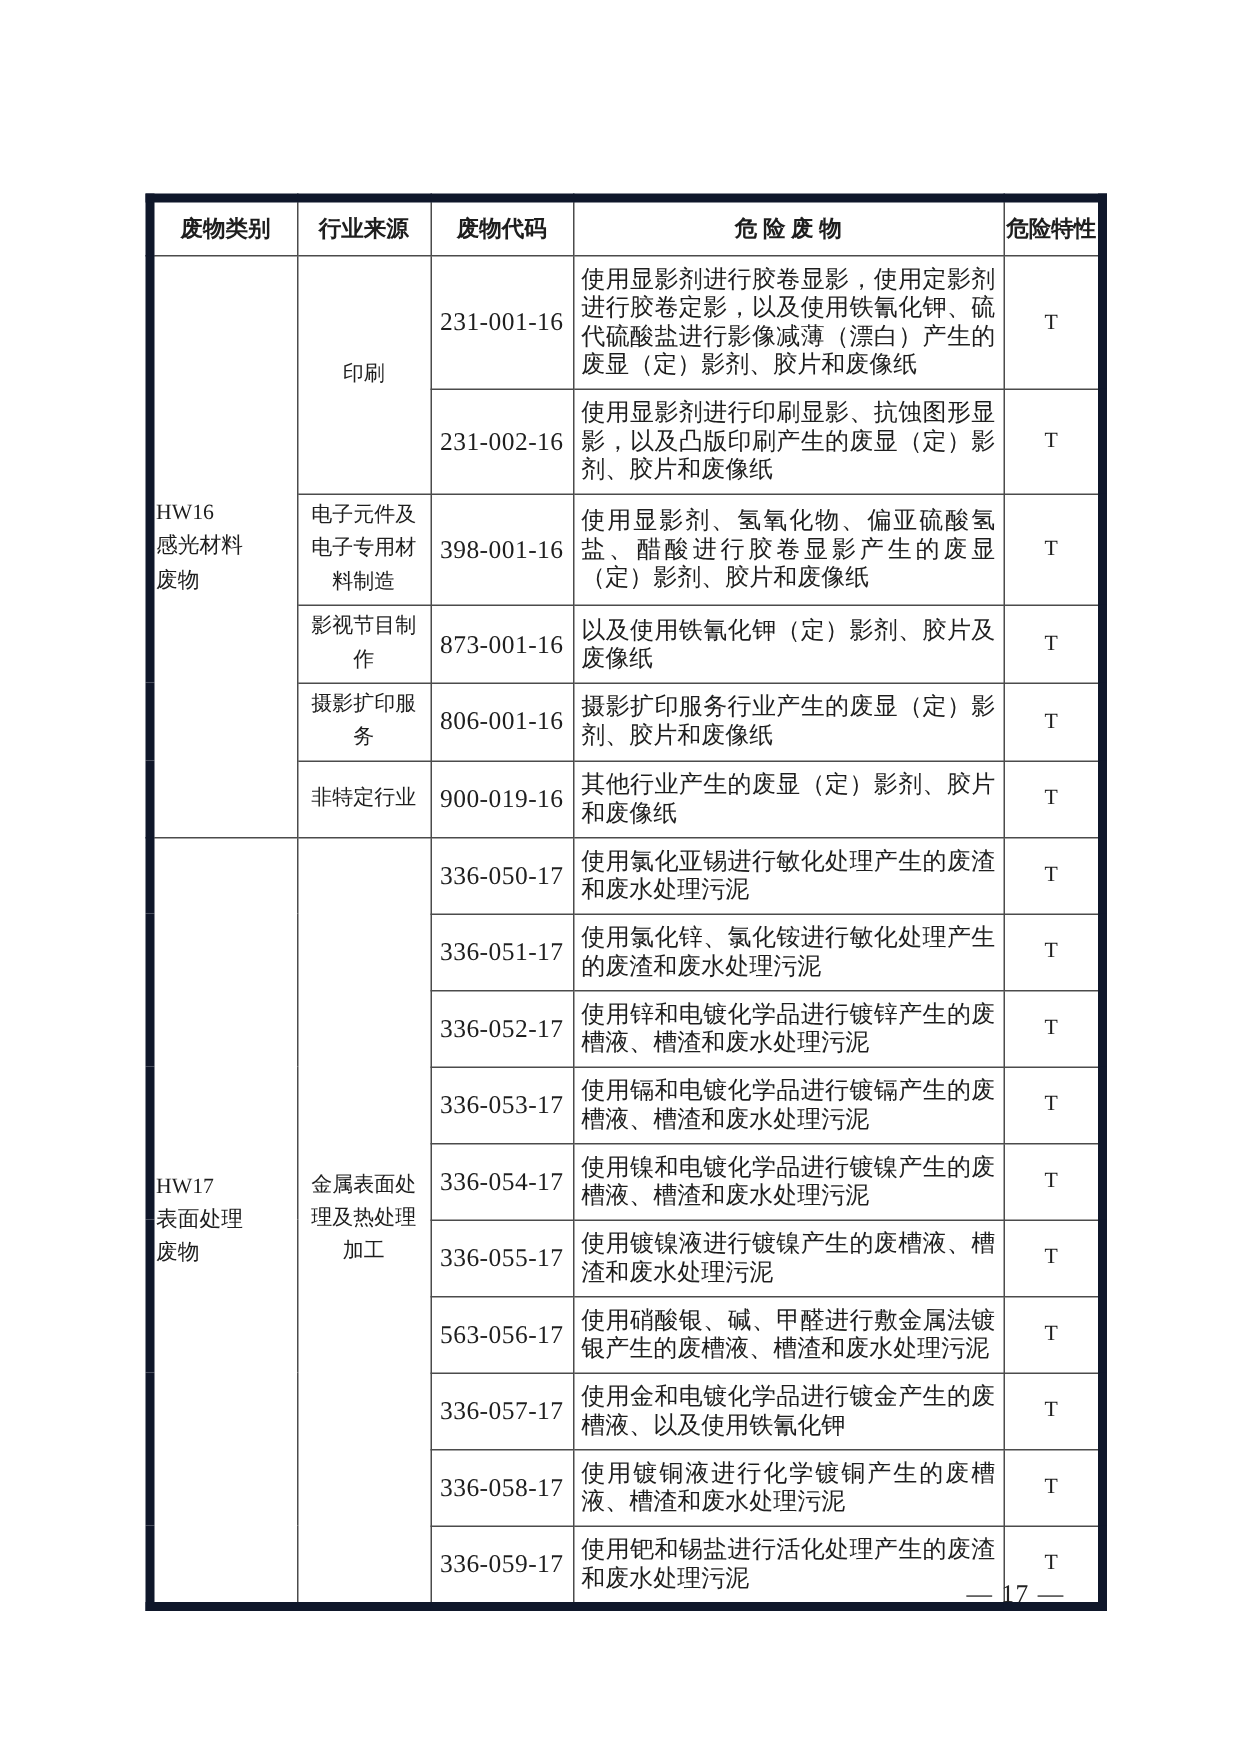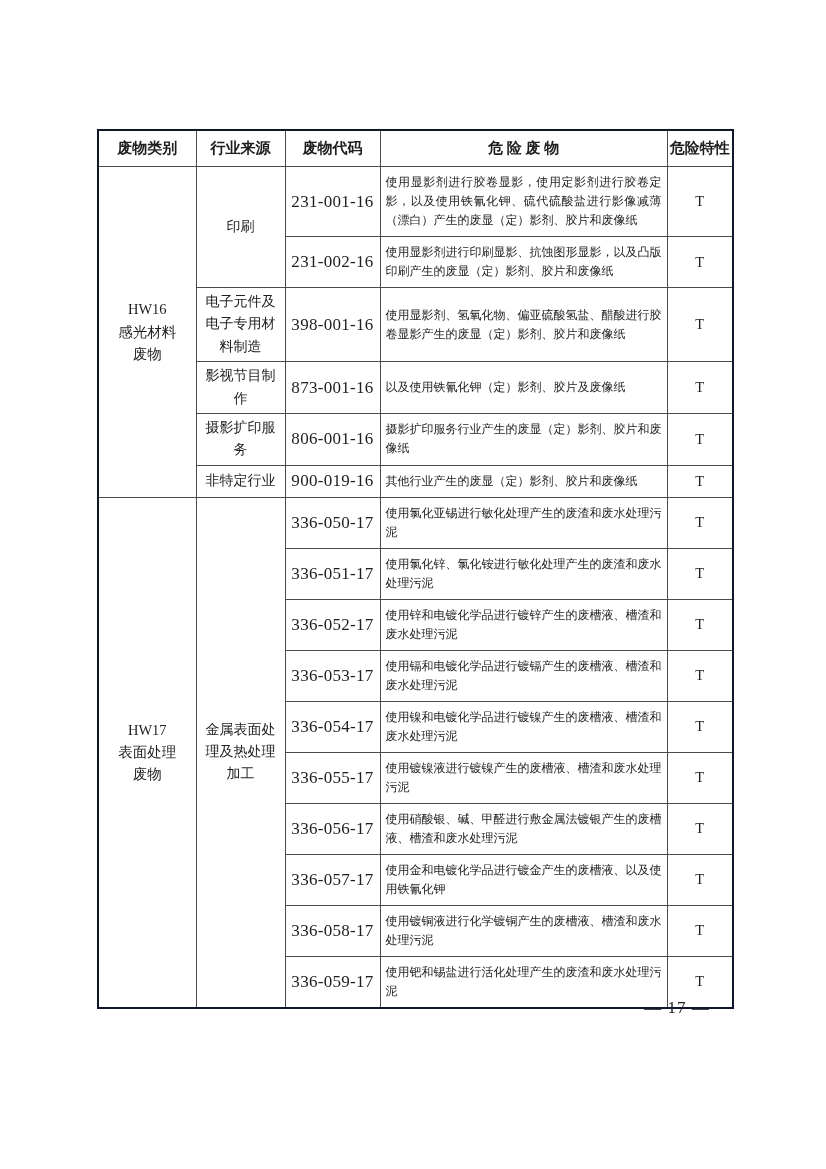--- a/index.html
+++ b/index.html
@@ -11,36 +11,36 @@
     color: #1e1e1e;
   }
   .page { position: absolute; inset: 0; background: #ffffff; }
 
   table.waste-table {
     position: absolute;
     left: 97px; top: 129px;
     width: 635px;
     border-collapse: collapse;
     table-layout: fixed;
-    border: 2px solid #0f172a;
+    border: 6px solid #0f172a;
   }
   .waste-table th, .waste-table td {
     border: 1px solid #4b4b4b;
     vertical-align: middle;
     overflow: hidden;
   }
   .waste-table th {
     font-size: 15px;
     font-weight: bold;
     text-align: center;
     padding: 8px 1px;
     white-space: nowrap;
   }
   td.cat-cell {
-    text-align: center;
+    text-align: left;
     white-space: pre-line;
     font-size: 14.5px;
     line-height: 1.55;
     padding: 2px 1px;
   }
   td.ind-cell {
     text-align: center;
     white-space: pre-line;
     font-size: 14px;
     line-height: 1.6;
@@ -48,32 +48,32 @@
   }
   td.code-cell {
     text-align: center;
     font-size: 17px;
     letter-spacing: 0.3px;
     padding: 2px 1px;
     white-space: nowrap;
   }
   td.desc-cell {
     text-align: justify;
-    font-size: 12px;
+    font-size: 16px;
     line-height: 19px;
     padding: 6px 5px;
   }
   td.haz-cell {
     text-align: center;
     font-size: 14.5px;
     padding: 2px 1px;
   }
   .page-number {
     position: absolute;
-    left: 622px; top: 998px;
+    left: 622px; top: 1053px;
     width: 110px;
     text-align: center;
     font-size: 17px;
     color: #222222;
     letter-spacing: 1px;
     white-space: nowrap;
   }
 </style>
 </head>
 <body>
@@ -168,21 +168,21 @@
         <td class="code-cell">336-054-17</td>
         <td class="desc-cell">使用镍和电镀化学品进行镀镍产生的废槽液、槽渣和废水处理污泥</td>
         <td class="haz-cell">T</td>
       </tr>
       <tr>
         <td class="code-cell">336-055-17</td>
         <td class="desc-cell">使用镀镍液进行镀镍产生的废槽液、槽渣和废水处理污泥</td>
         <td class="haz-cell">T</td>
       </tr>
       <tr>
-        <td class="code-cell">336-056-17</td>
+        <td class="code-cell">563-056-17</td>
         <td class="desc-cell">使用硝酸银、碱、甲醛进行敷金属法镀银产生的废槽液、槽渣和废水处理污泥</td>
         <td class="haz-cell">T</td>
       </tr>
       <tr>
         <td class="code-cell">336-057-17</td>
         <td class="desc-cell">使用金和电镀化学品进行镀金产生的废槽液、以及使用铁氰化钾</td>
         <td class="haz-cell">T</td>
       </tr>
       <tr>
         <td class="code-cell">336-058-17</td>

